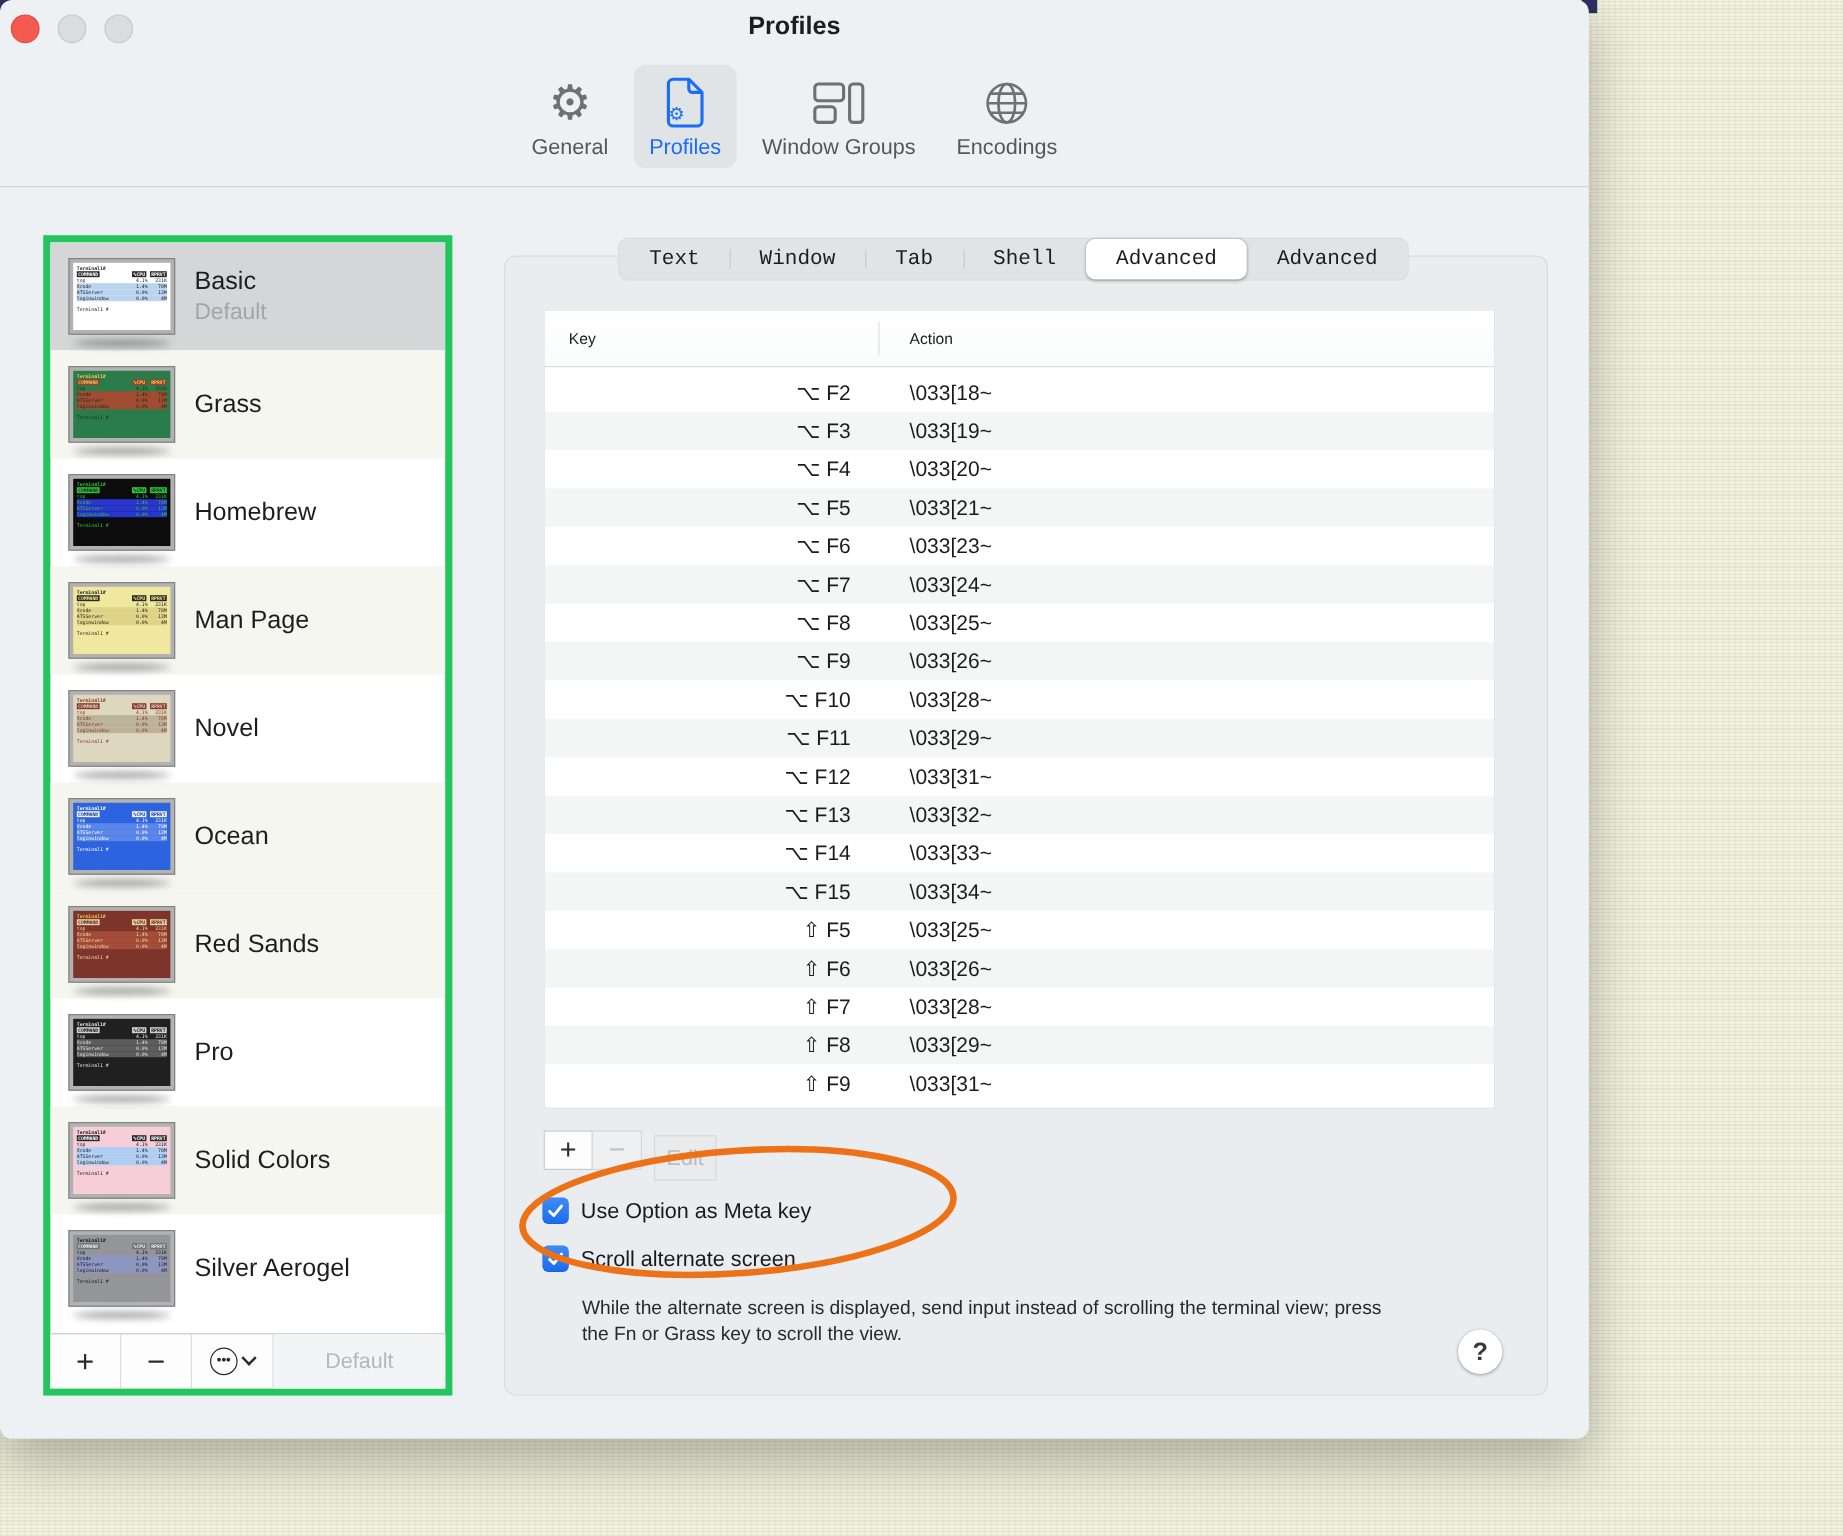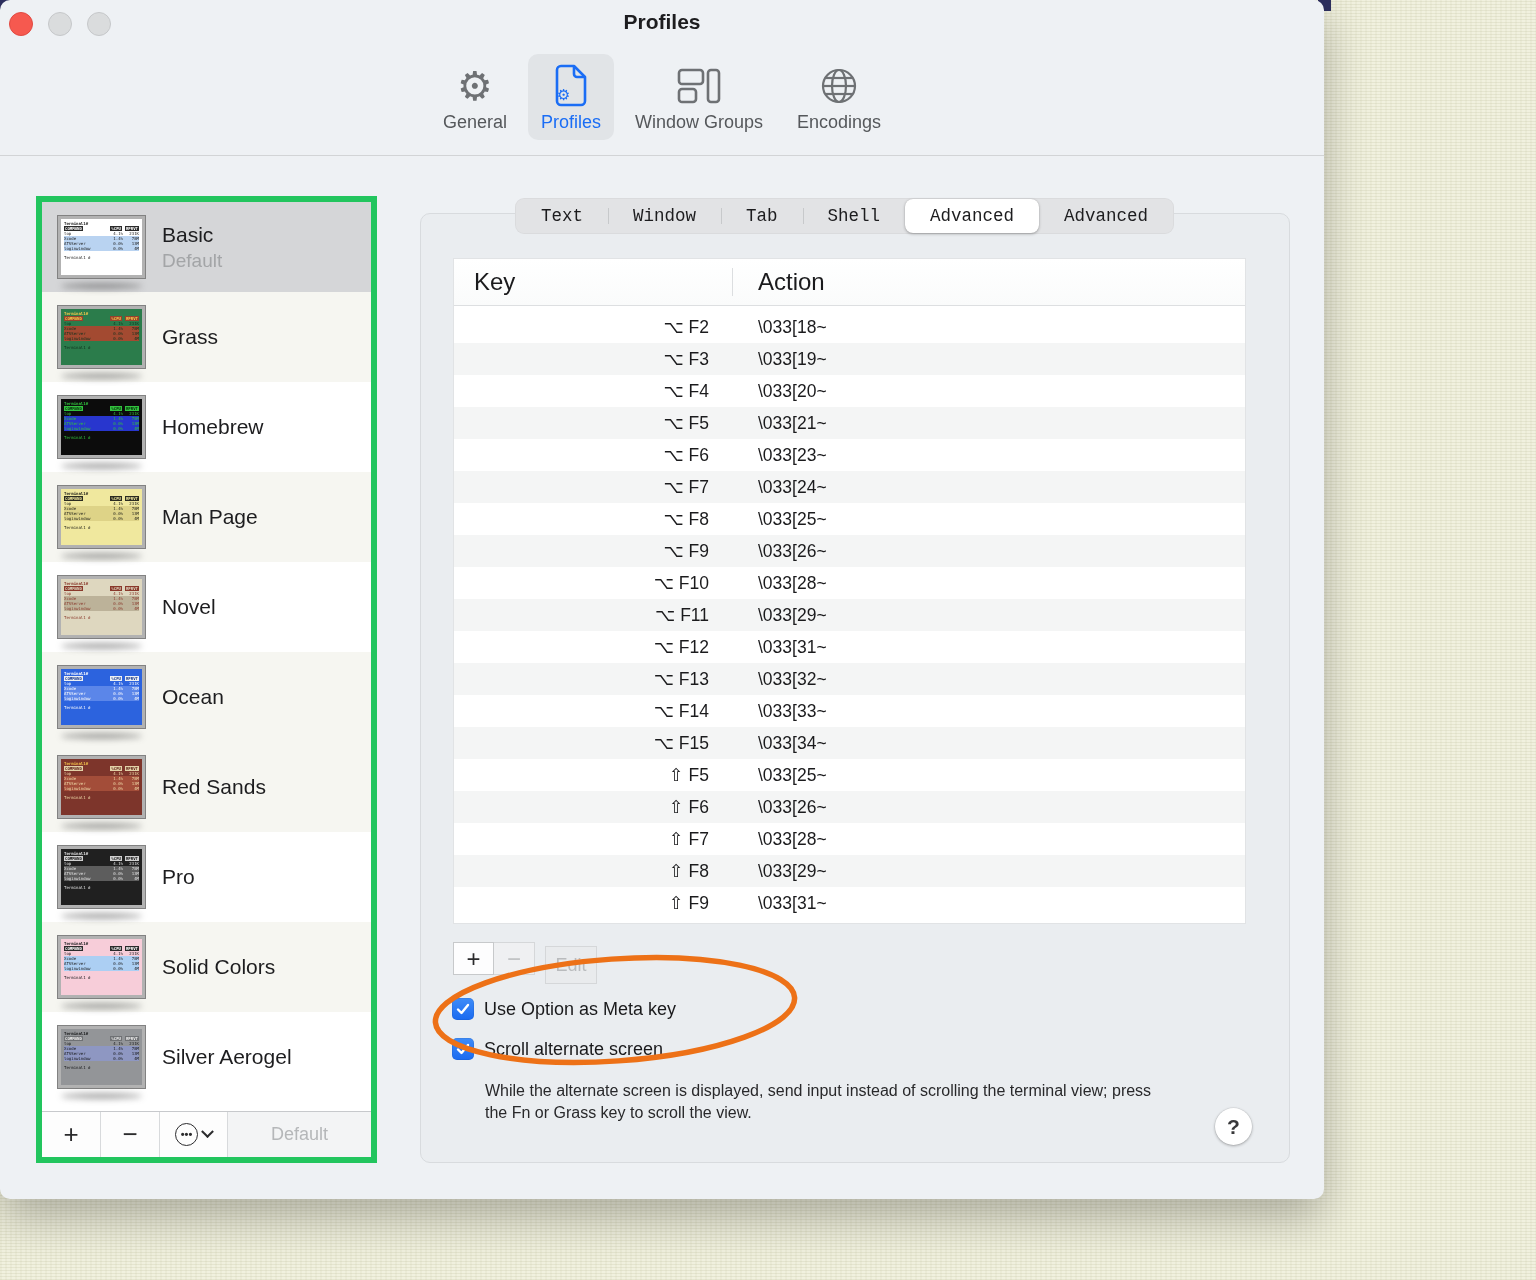--- a/index.html
+++ b/index.html
@@ -127,21 +127,21 @@
   }
 
   
   .key-table {
     position:absolute; left:453px; top:258px; width:793px;
     background:#ffffff; border:1px solid #e1e3e5;
   }
   .thead {
     position:relative; height:47px; display:flex; align-items:center;
     background:linear-gradient(#ffffff,#fafbfb); border-bottom:1px solid #dddfe1;
-    font-size:24px; color:#1b1b1d;
+    font-size:13px; color:#1b1b1d;
   }
   .th-key { padding-left:20px; }
   .th-action { position:absolute; left:304px; }
   .thead::after { content:""; position:absolute; left:278px; top:9px; bottom:9px; width:1px; background:#dcdee0; }
   .tbody { padding-top:5px; padding-bottom:4px; }
   .tr { height:32px; display:flex; align-items:center; font-size:17.5px; color:#1b1b1d; }
   .tr.alt { background:#f4f5f5; }
   .cell-key { width:255px; flex:none; text-align:right; }
   .cell-action { padding-left:49px; }
 

